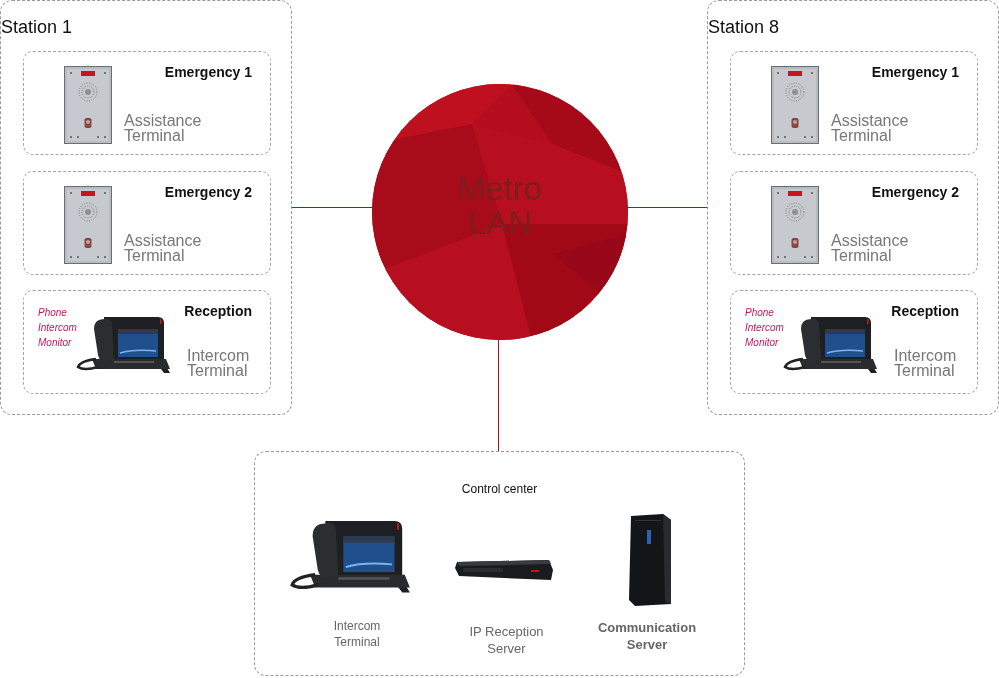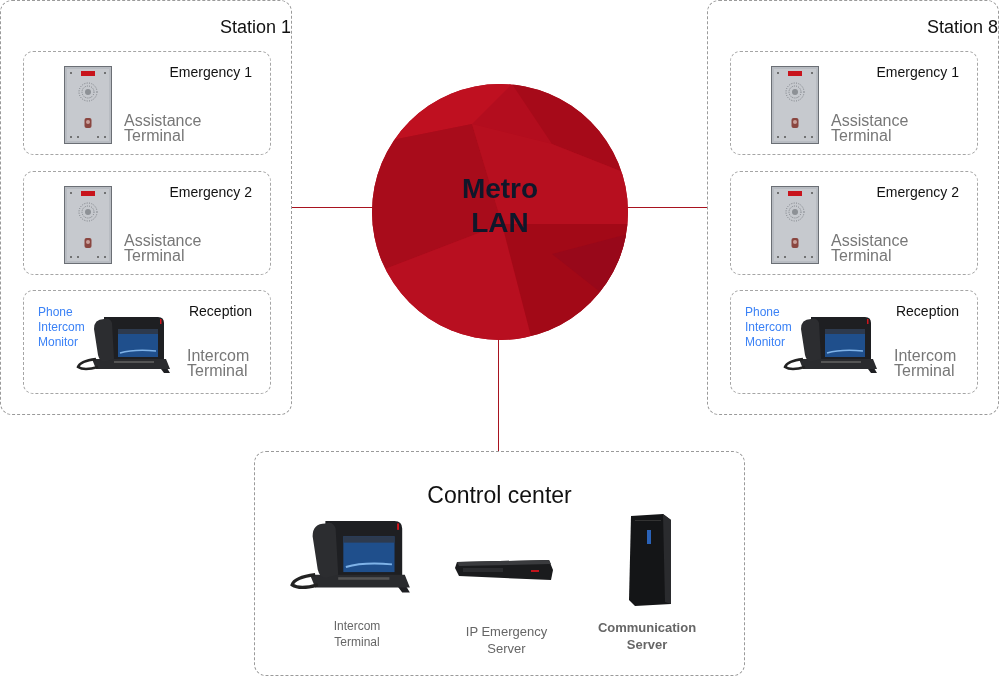--- a/index.html
+++ b/index.html
@@ -1,32 +1,32 @@
 <!DOCTYPE html>
 <html><head>
 <meta charset="utf-8">
 <style>
   html, body { margin: 0; padding: 0; background: #ffffff; }
   body { width: 999px; height: 678px; position: relative; overflow: hidden;
          font-family: "Liberation Sans", sans-serif; }
   .box { position: absolute; border: 1px dashed #9a9a9a; border-radius: 12px; box-sizing: border-box; }
-  .station-title { position: absolute; left: 0; right: 0; top: 16px; text-align: right;
+  .station-title { position: absolute; left: 0; right: 0; top: 16px; text-align: left;
                    font-size: 18px; color: #111; }
   .card { position: absolute; left: 22px; width: 248px; height: 104px; border: 1px dashed #a5a5a5;
           border-radius: 10px; box-sizing: border-box; }
-  .card-title { position: absolute; right: 18px; top: 12px; font-size: 14px; color: #111; }
+  .card-title { position: absolute; right: 18px; top: 12px; font-size: 14px; color: #111; font-weight: bold; }
   .card-sub { position: absolute; left: 100px; top: 61px; font-size: 16px; line-height: 15px; color: #777; }
   .card-sub.phone { left: 163px; top: 57px; }
-  .side-label { position: absolute; left: 14px; top: 14px; font-size: 12px; line-height: 15px; color: #3b82f6; }
+  .side-label { position: absolute; left: 14px; top: 14px; font-size: 10px; line-height: 15px; color: #be185d; font-style: italic; }
   .line { position: absolute; background: #a8131f; }
   .lan { position: absolute; left: 372px; top: 84px; width: 256px; height: 256px; border-radius: 50%;
          overflow: hidden; }
-  .lan-text { position: absolute; left: 0; right: 0; top: 88px; text-align: center; color: #0f172a;
-              font-weight: bold; font-size: 28px; line-height: 34px; }
-  .cc-title { position: absolute; left: 0; right: 0; top: 30px; text-align: center; font-size: 23px; color: #111; }
+  .lan-text { position: absolute; left: 0; right: 0; top: 88px; text-align: center; color: #7f1d1d;
+              font-weight: normal; font-size: 33px; line-height: 34px; }
+  .cc-title { position: absolute; left: 0; right: 0; top: 30px; text-align: center; font-size: 12px; color: #111; }
   .cc-label { position: absolute; text-align: center; font-size: 13px; line-height: 17px; color: #666; }
   .cc-label.small { font-size: 12px; line-height: 16px; }
   .panel { position: absolute; }
 </style>
 </head>
 <body>
 
 <svg width="0" height="0" style="position:absolute">
   <defs>
     <symbol id="panel-sym" viewBox="0 0 48 78">
@@ -150,21 +150,21 @@
       <use href="#phone-sym"></use>
     </svg>
   <div class="cc-label small" style="left:52px; top:166px; width:100px;"><span>Intercom</span><br><span>Terminal</span></div>
 
   <svg class="panel" style="left:198px; top:104px;" width="102" height="28" viewBox="0 0 102 28">
     <polygon points="4,6 96,4 100,14 98,24 6,20 2,12" fill="#1a1b1d"></polygon>
     <polygon points="4,6 96,4 98,8 6,10" fill="#3a3b3e"></polygon>
     <rect x="78" y="14" width="8" height="2" fill="#c0141c"></rect>
     <rect x="10" y="12" width="40" height="4" fill="#2b2c2f"></rect>
   </svg>
-  <div class="cc-label" style="left:194px; top:171px; width:115px;"><span>IP Emergency</span><br><span>Server</span></div>
+  <div class="cc-label" style="left:194px; top:171px; width:115px;"><span>IP Reception</span><br><span>Server</span></div>
 
   <svg class="panel" style="left:370px; top:60px;" width="50" height="96" viewBox="0 0 50 96">
     <polygon points="6,4 38,2 46,8 46,92 10,94 4,88" fill="#141517"></polygon>
     <polygon points="38,2 46,8 46,92 40,90" fill="#2a2b2e"></polygon>
     <rect x="22" y="18" width="4" height="14" fill="#2a62b8"></rect>
     <rect x="10" y="8" width="26" height="1" fill="#333"></rect>
   </svg>
   <div class="cc-label" style="left:332px; top:167px; width:120px;font-weight:bold;"><span>Communication</span><br><span>Server</span></div>
 </div>
 

